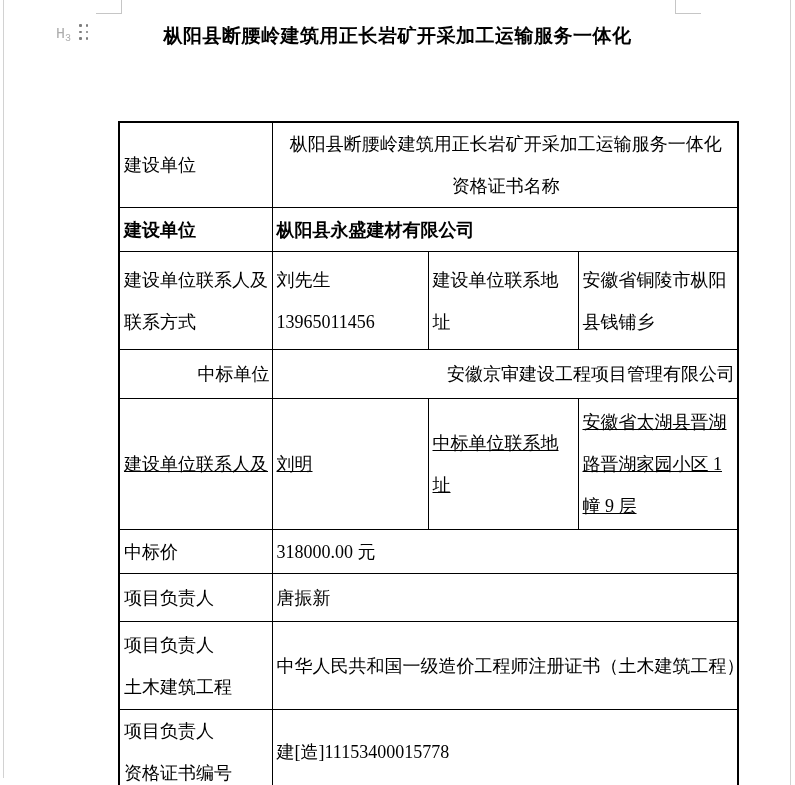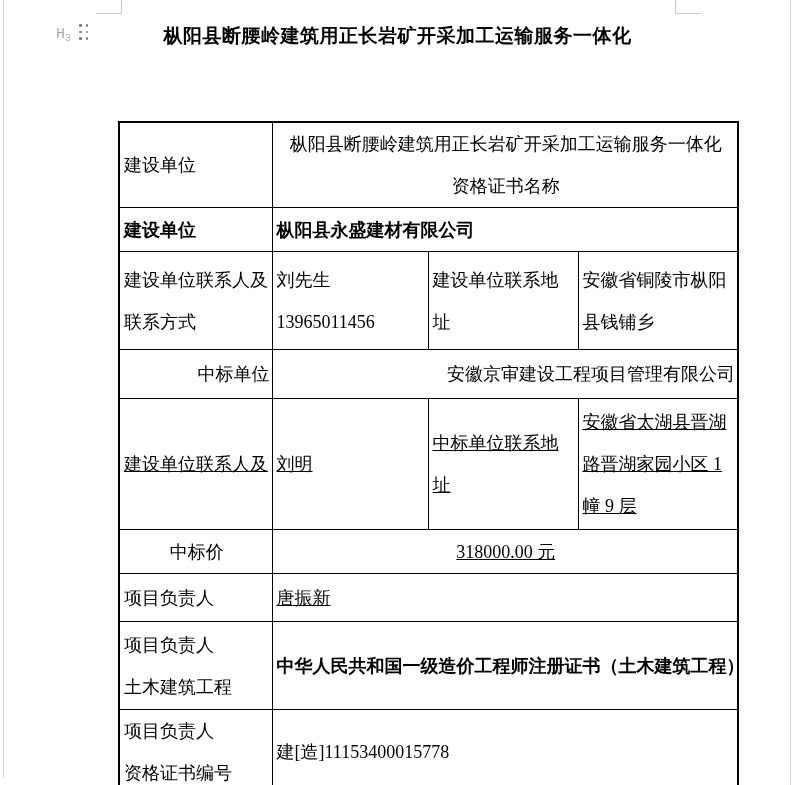--- a/index.html
+++ b/index.html
@@ -42,28 +42,28 @@
     border-collapse:collapse;table-layout:fixed;
     border:2px solid #000;
   }
   table.doc td{
     border:1px solid #000;vertical-align:middle;
     padding:0 2px 0 4px;font-size:18px;line-height:42px;
     overflow:visible;
   }
   td.lbl{font-size:16px;}
   td.center{text-align:center;}
-  td.indent{padding-left:36px;text-decoration:underline;}
-  td.nowrap{white-space:nowrap;font-weight:bold;}
+  td.indent{padding-left:36px;}
+  td.nowrap{white-space:nowrap;}
   tr.r1 td{height:84px;}
   tr.r2 td{height:43px;font-weight:bold;}
   tr.r3 td{height:97px;}
   tr.r4 td{height:48px;text-align:right;}
   tr.r5 td{height:130px;text-decoration:underline;}
-  tr.r6 td{height:43px;text-align:center;}
+  tr.r6 td{height:43px;}
   tr.r7 td{height:47px;}
   tr.r8 td{height:87px;}
   tr.r9 td{height:80px;}
 </style>
 </head>
 <body>
 
 <div class="page">
 
   <div class="edge edge-l"></div>

